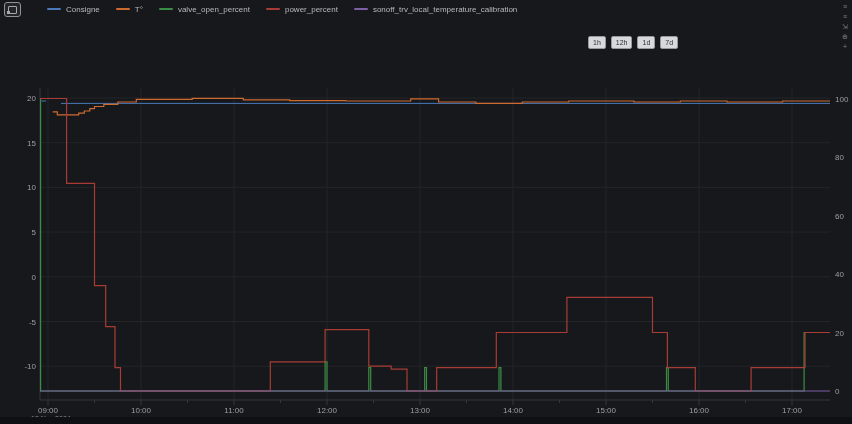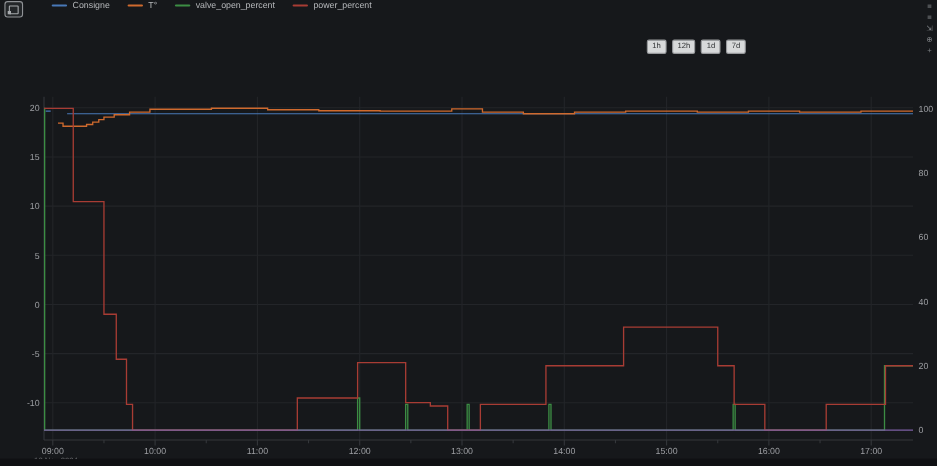--- a/index.html
+++ b/index.html
@@ -1,19 +1,19 @@
 <!DOCTYPE html>
 <html><head>
 <meta charset="utf-8">
 <style>
   html,body{margin:0;padding:0;background:#0c0d0f;}
   #app{position:relative;width:852px;height:424px;background:#16181b;overflow:hidden;
        font-family:"Liberation Sans","DejaVu Sans",sans-serif;color:#bdbfc2;}
   
-  #legend-row{position:absolute;left:0;top:0;width:852px;height:18px;display:flex;align-items:flex-start;}
+  #legend-row{position:absolute;left:0;top:0;width:852px;height:18px;display:flex;align-items:center;}
   #panel-btn{width:15px;height:13px;margin-left:4px;margin-top:1px;border:1px solid #8f9296;border-radius:3px;
              background:#232629;position:relative;cursor:pointer;}
   #panel-btn .inner{position:absolute;left:3px;top:3px;width:7px;height:6px;border:1px solid #a7aaad;border-radius:1px;}
   #panel-btn .notch{position:absolute;left:2px;bottom:2px;width:3px;height:3px;background:#a7aaad;}
   #legend-items{display:flex;align-items:center;margin-left:26px;gap:16px;}
   .legend-item{display:flex;align-items:center;gap:5px;font-size:8px;color:#b7b9bc;cursor:pointer;white-space:nowrap;}
   .legend-swatch{display:inline-block;width:14px;height:2px;border-radius:1px;background:#888;}
   
   #range-buttons{position:absolute;left:588px;top:36px;display:flex;gap:5px;}
   .range-btn{font-size:7px;line-height:9px;padding:1px 4px;background:#d7d9da;color:#2d2f31;
@@ -46,20 +46,24 @@
         <span class="legend-swatch" style="background: rgb(207, 106, 46);"></span>
         <span>T°</span>
       </div>
       <div class="legend-item">
         <span class="legend-swatch" style="background: rgb(60, 141, 68);"></span>
         <span>valve_open_percent</span>
       </div>
       <div class="legend-item">
         <span class="legend-swatch" style="background: rgb(168, 60, 52);"></span>
         <span>power_percent</span>
+      </div>
+      <div class="legend-item">
+        <span class="legend-swatch" style="background: rgb(125, 95, 165);"></span>
+        <span>sonoff_trv_local_temperature_calibration</span>
       </div>
     </div>
   </div>
 
   <div id="range-buttons">
     <button class="range-btn">1h</button>
     <button class="range-btn">12h</button>
     <button class="range-btn">1d</button>
     <button class="range-btn">7d</button>
   </div>

